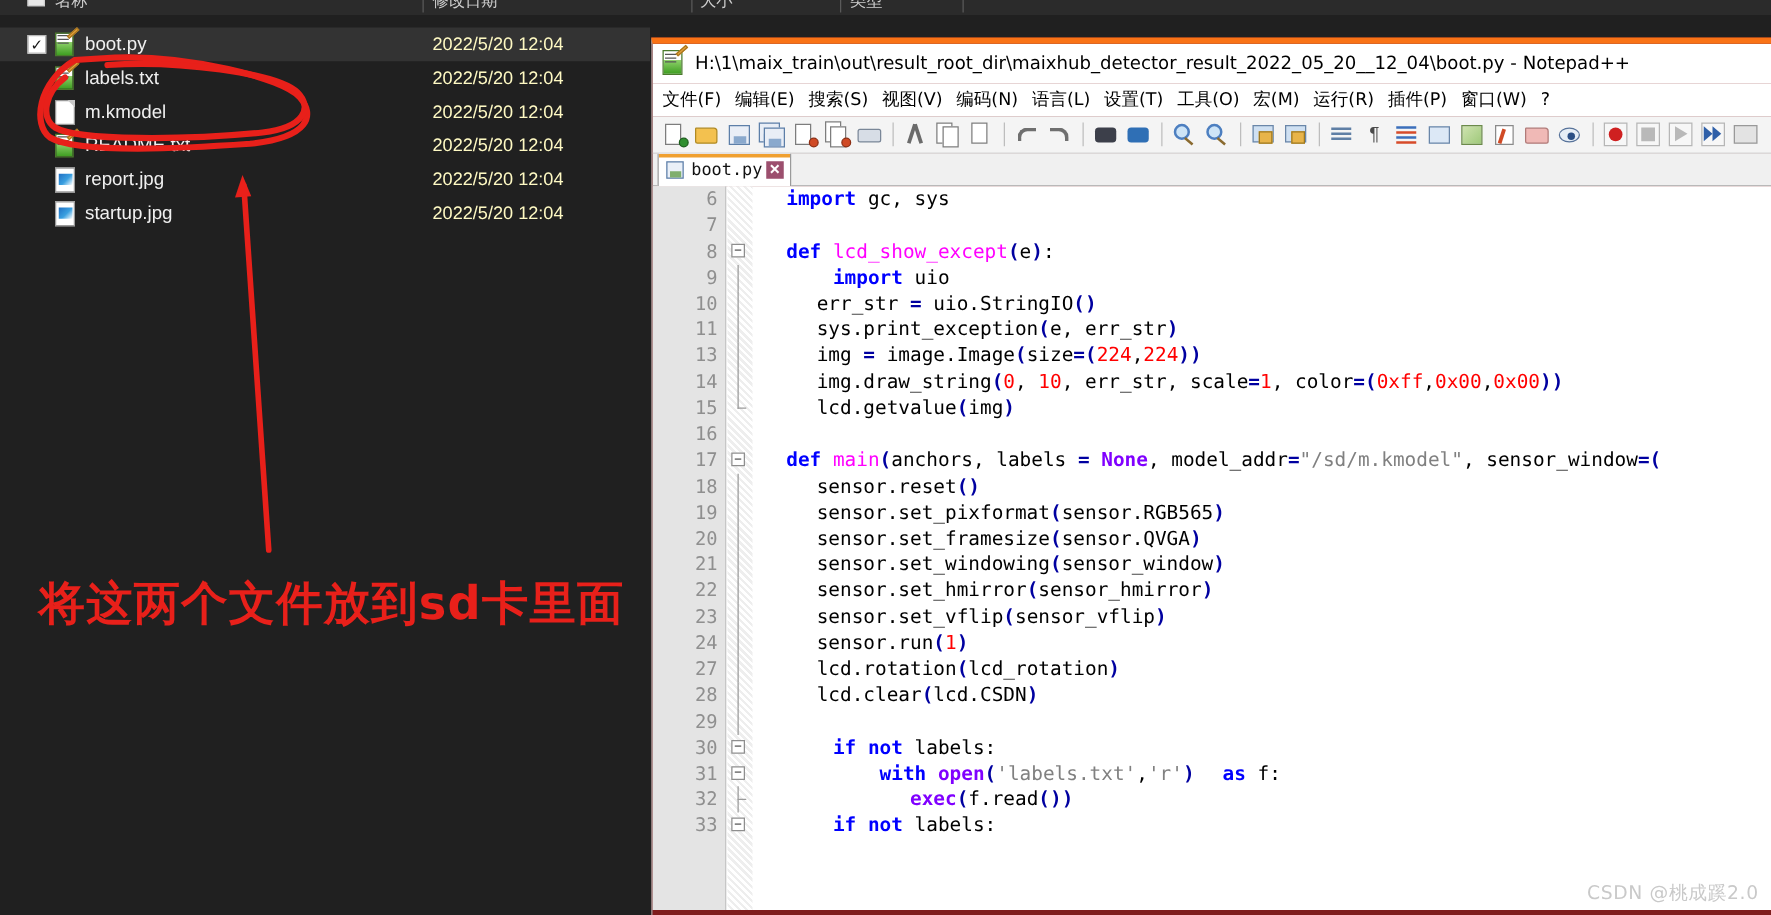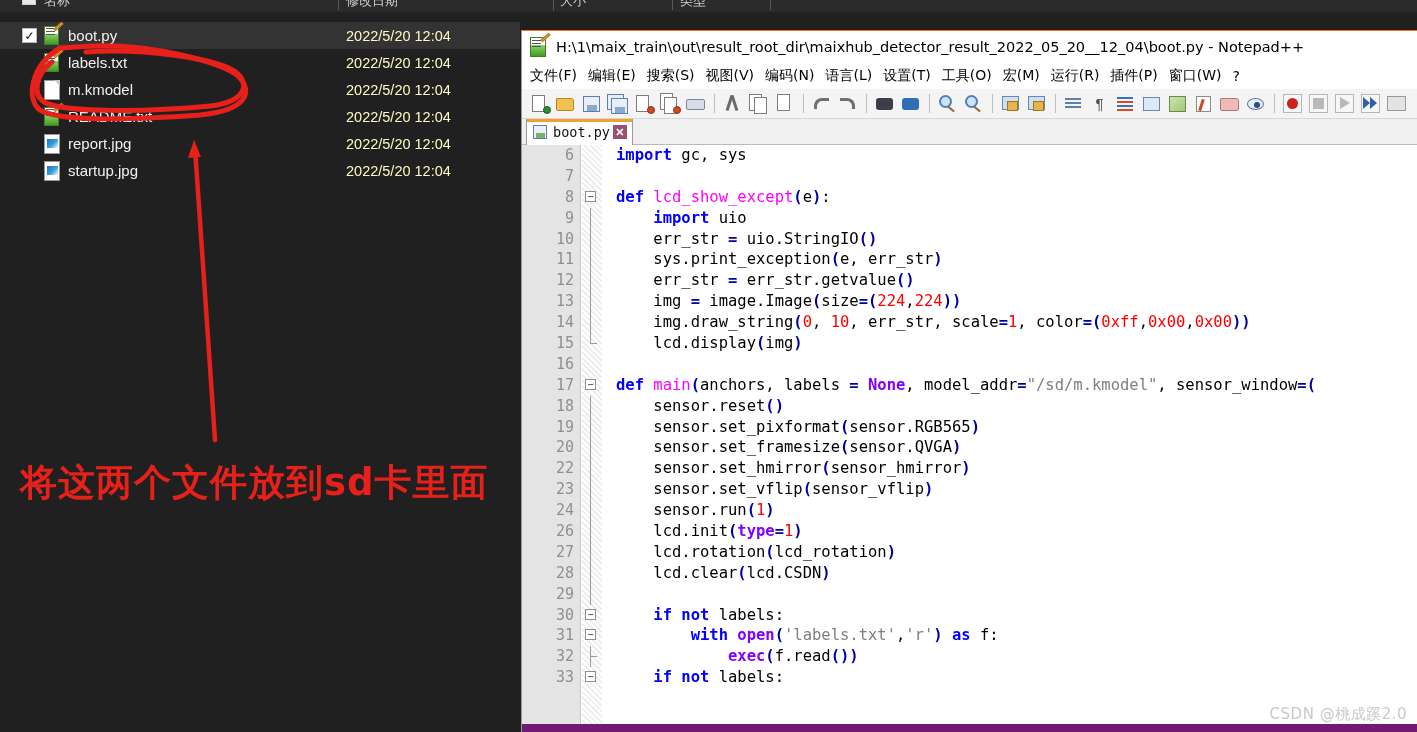--- a/index.html
+++ b/index.html
@@ -83,30 +83,30 @@
     position: absolute; left: 2px; top: 4px; width: 11px; height: 9px;
     background: linear-gradient(135deg, #1f6fc4 0%, #3aa0e0 55%, #ffffff 100%);
   }
 
   
   .annot-svg {
     position: absolute; left: 0; top: 0; width: 1417px; height: 732px;
     pointer-events: none;
   }
   .annot-text {
-    position: absolute; left: 20px; top: 458px;
+    position: absolute; left: 31px; top: 458px;
     color: #e8201a; font-size: 37px; font-weight: bold;
     white-space: nowrap; letter-spacing: 1px;
     font-family: "DejaVu Sans", sans-serif;
   }
 
   
   .npp {
     position: absolute; left: 521px; top: 30px; width: 896px; height: 702px;
-    background: #701a75; border-left: 1px solid #9a9a9a; border-top: 1px solid #f97316;
+    background: #7f1d1d; border-left: 1px solid #9a9a9a; border-top: 5px solid #f97316;
     overflow: hidden;
   }
   .npp-title {
     position: relative; height: 32px; display: flex; align-items: center;
     padding-left: 8px; background: #ffffff;
   }
   .npp-title .tico { margin-right: 7px; }
   .npp-title .ttext {
     font-size: 14.5px; color: #000; white-space: nowrap;
     font-family: "DejaVu Sans", sans-serif;
@@ -201,21 +201,21 @@
     position: absolute; left: 68px; top: 0; width: 1px; height: 100%; background: #9a9a9a;
   }
   .cline .vend {
     position: absolute; left: 68px; top: 0; width: 7px; height: 11px;
     border-left: 1px solid #9a9a9a; border-bottom: 1px solid #9a9a9a;
   }
   .cline .code {
     position: absolute; left: 94px; font-family: "DejaVu Sans Mono", monospace;
     font-size: 15.5px; line-height: 20.9px; color: #000;
   }
-  .kw  { color: #0000ff; font-weight: bold; }
+  .kw  { color: #0000ff; font-weight: bold; margin-left: 13px; }
   .fn  { color: #ff00ff; }
   .num { color: #ff0000; }
   .str { color: #808080; }
   .bi  { color: #8000ff; font-weight: bold; }
   .op  { color: #0000a0; font-weight: bold; }
   .par { color: #0000a0; font-weight: bold; }
 
   .watermark {
     position: absolute; right: 10px; bottom: 8px;
     color: #c9c9c9; font-size: 15px; font-family: "DejaVu Sans", sans-serif;
@@ -468,33 +468,32 @@
     <div class="npp-editor">
       <div class="gutter"></div>
       <div class="foldmargin"></div>
       <div class="code-lines" id="code-lines">
           <div class="cline"><span class="ln">6</span><span class="code"><span class="kw">import</span><span> gc, sys</span></span></div>
           <div class="cline"><span class="ln">7</span><span class="code"></span></div>
           <div class="cline"><span class="ln">8</span><span class="fold">−</span><span class="code"><span class="kw">def</span><span> </span><span class="fn">lcd_show_except</span><span class="par">(</span><span>e</span><span class="par">)</span><span>:</span></span></div>
           <div class="cline"><span class="ln">9</span><span class="vline"></span><span class="code"><span>    </span><span class="kw">import</span><span> uio</span></span></div>
           <div class="cline"><span class="ln">10</span><span class="vline"></span><span class="code"><span>    err_str </span><span class="op">=</span><span> uio.StringIO</span><span class="par">()</span></span></div>
           <div class="cline"><span class="ln">11</span><span class="vline"></span><span class="code"><span>    sys.print_exception</span><span class="par">(</span><span>e, err_str</span><span class="par">)</span></span></div>
-          <div class="cline"><span class="ln">12</span><span class="vline"></span><span class="code"><span>    err_str </span><span class="op">=</span><span> err_str.getvalue</span><span class="par">()</span></span></div>
           <div class="cline"><span class="ln">13</span><span class="vline"></span><span class="code"><span>    img </span><span class="op">=</span><span> image.Image</span><span class="par">(</span><span>size</span><span class="op">=(</span><span class="num">224</span><span>,</span><span class="num">224</span><span class="par">))</span></span></div>
           <div class="cline"><span class="ln">14</span><span class="vline"></span><span class="code"><span>    img.draw_string</span><span class="par">(</span><span class="num">0</span><span>, </span><span class="num">10</span><span>, err_str, scale</span><span class="op">=</span><span class="num">1</span><span>, color</span><span class="op">=(</span><span class="num">0xff</span><span>,</span><span class="num">0x00</span><span>,</span><span class="num">0x00</span><span class="par">))</span></span></div>
-          <div class="cline"><span class="ln">15</span><span class="vend"></span><span class="code"><span>    lcd.display</span><span class="par">(</span><span>img</span><span class="par">)</span></span></div>
+          <div class="cline"><span class="ln">15</span><span class="vend"></span><span class="code"><span>    lcd.getvalue</span><span class="par">(</span><span>img</span><span class="par">)</span></span></div>
           <div class="cline"><span class="ln">16</span><span class="code"></span></div>
           <div class="cline"><span class="ln">17</span><span class="fold">−</span><span class="code"><span class="kw">def</span><span> </span><span class="fn">main</span><span class="par">(</span><span>anchors, labels </span><span class="op">=</span><span> </span><span class="bi">None</span><span>, model_addr</span><span class="op">=</span><span class="str">"/sd/m.kmodel"</span><span>, sensor_window</span><span class="op">=(</span></span></div>
           <div class="cline"><span class="ln">18</span><span class="vline"></span><span class="code"><span>    sensor.reset</span><span class="par">()</span></span></div>
           <div class="cline"><span class="ln">19</span><span class="vline"></span><span class="code"><span>    sensor.set_pixformat</span><span class="par">(</span><span>sensor.RGB565</span><span class="par">)</span></span></div>
           <div class="cline"><span class="ln">20</span><span class="vline"></span><span class="code"><span>    sensor.set_framesize</span><span class="par">(</span><span>sensor.QVGA</span><span class="par">)</span></span></div>
+          <div class="cline"><span class="ln">21</span><span class="vline"></span><span class="code"><span>    sensor.set_windowing</span><span class="par">(</span><span>sensor_window</span><span class="par">)</span></span></div>
           <div class="cline"><span class="ln">22</span><span class="vline"></span><span class="code"><span>    sensor.set_hmirror</span><span class="par">(</span><span>sensor_hmirror</span><span class="par">)</span></span></div>
           <div class="cline"><span class="ln">23</span><span class="vline"></span><span class="code"><span>    sensor.set_vflip</span><span class="par">(</span><span>sensor_vflip</span><span class="par">)</span></span></div>
           <div class="cline"><span class="ln">24</span><span class="vline"></span><span class="code"><span>    sensor.run</span><span class="par">(</span><span class="num">1</span><span class="par">)</span></span></div>
-          <div class="cline"><span class="ln">26</span><span class="vline"></span><span class="code"><span>    lcd.init</span><span class="par">(</span><span class="bi">type</span><span class="op">=</span><span class="num">1</span><span class="par">)</span></span></div>
           <div class="cline"><span class="ln">27</span><span class="vline"></span><span class="code"><span>    lcd.rotation</span><span class="par">(</span><span>lcd_rotation</span><span class="par">)</span></span></div>
           <div class="cline"><span class="ln">28</span><span class="vline"></span><span class="code"><span>    lcd.clear</span><span class="par">(</span><span>lcd.CSDN</span><span class="par">)</span></span></div>
           <div class="cline"><span class="ln">29</span><span class="vline"></span><span class="code"></span></div>
           <div class="cline"><span class="ln">30</span><span class="fold">−</span><span class="code"><span>    </span><span class="kw">if not</span><span> labels:</span></span></div>
           <div class="cline"><span class="ln">31</span><span class="fold">−</span><span class="code"><span>        </span><span class="kw">with</span><span> </span><span class="bi">open</span><span class="par">(</span><span class="str">'labels.txt'</span><span>,</span><span class="str">'r'</span><span class="par">)</span><span> </span><span class="kw">as</span><span> f:</span></span></div>
           <div class="cline"><span class="ln">32</span><span class="vend" style="height: 100%; border-bottom: none;"></span><span class="vend" style="height: 11px; border-left: none;"></span><span class="code"><span>            </span><span class="bi">exec</span><span class="par">(</span><span>f.read</span><span class="par">())</span></span></div>
           <div class="cline"><span class="ln">33</span><span class="fold">−</span><span class="code"><span>    </span><span class="kw">if not</span><span> labels:</span></span></div>
         </div>
     </div>
 

